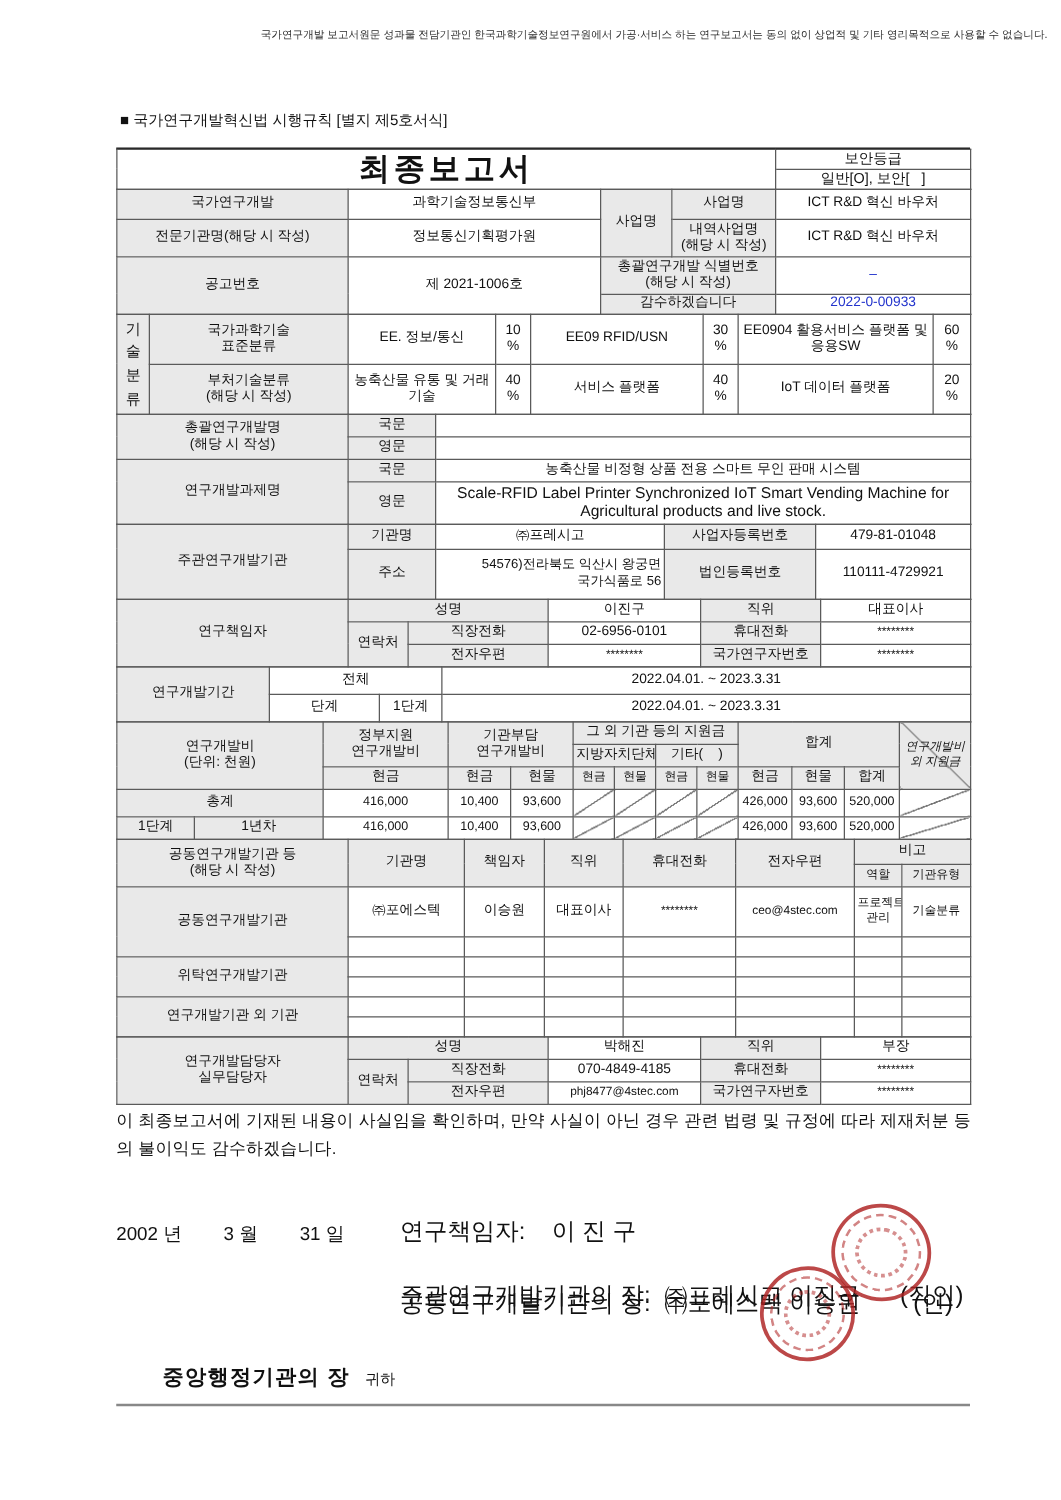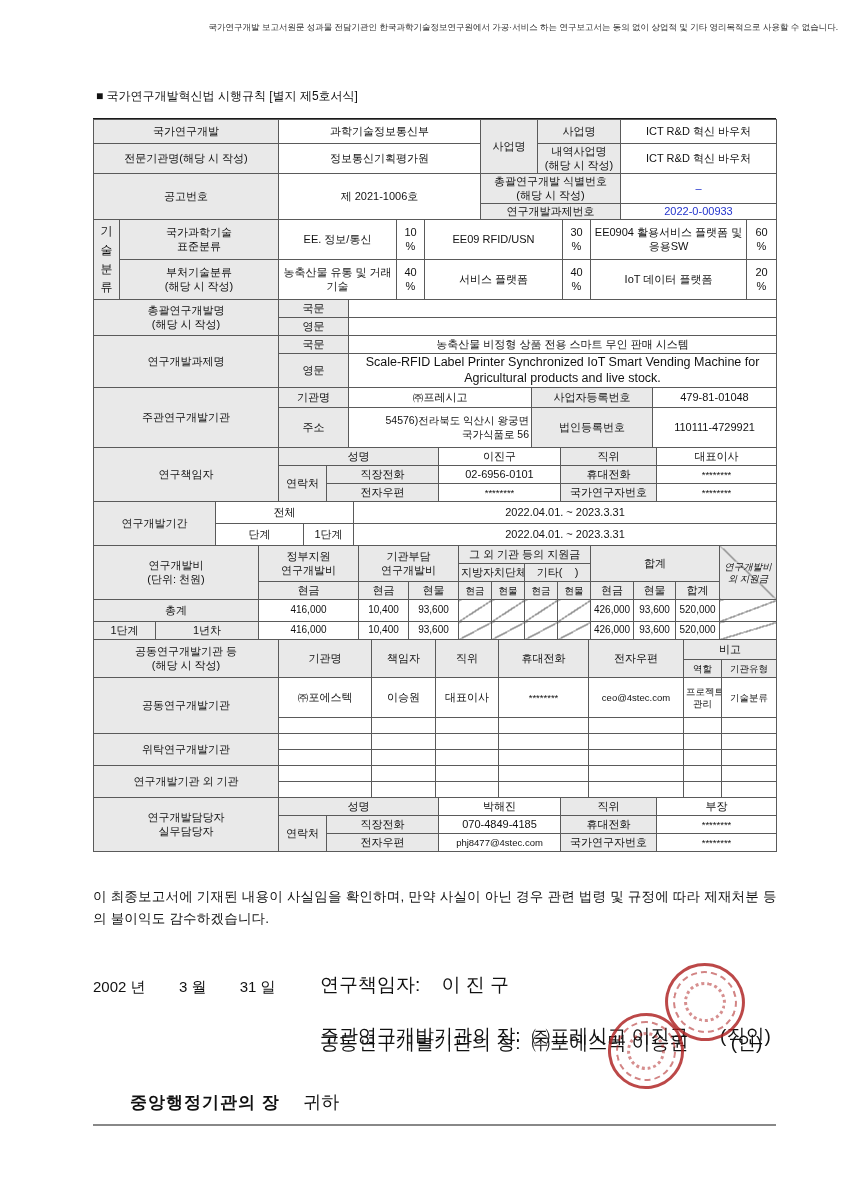--- a/index.html
+++ b/index.html
@@ -53,30 +53,45 @@
   .seal::before{
     content:"";position:absolute;inset:5px;border-radius:50%;
     border:2px dashed rgba(173,32,32,0.55);
   }
   .seal::after{
     content:"";position:absolute;inset:16px;border-radius:50%;
     border:3px dotted rgba(173,32,32,0.5);
   }
   .recipient{position:absolute;top:1090px;left:93px;width:683px;border-bottom:2px solid #888;padding-bottom:10px;}
   .recipient .t{font-size:17px;font-weight:bold;margin-left:37px;letter-spacing:1px;}
-  .recipient .h{font-size:18px;margin-left:19px;}
+  .recipient .h{font-size:12px;margin-left:8px;}
 </style>
 </head>
 <body>
 
 <div class="disclaimer">국가연구개발 보고서원문 성과물 전담기관인 한국과학기술정보연구원에서 가공·서비스 하는 연구보고서는 동의 없이 상업적 및 기타 영리목적으로 사용할 수 없습니다.</div>
 <div class="form-rule">■ 국가연구개발혁신법 시행규칙 [별지 제5호서식]</div>
 
 <div class="sheet">
 
+  <table>
+    <colgroup>
+        <col style="width:527px">
+        <col style="width:156px">
+      </colgroup>
+    <tbody>
+        <tr class="h15">
+      <td class="title-cell" rowspan="2">최종보고서</td>
+      <td class="sec">보안등급</td>
+    </tr>
+    <tr class="h15">
+      <td class="sec pre">일반[O], 보안[   ]</td>
+    </tr>
+  </tbody>
+    </table>
 
   <table>
     <colgroup>
         <col style="width:185px">
         <col style="width:202px">
         <col style="width:57px">
         <col style="width:83px">
         <col style="width:156px">
       </colgroup>
     <tbody>
@@ -99,21 +114,21 @@
     <tr class="h30">
       <td class="lab" rowspan="2">공고번호</td>
       <td rowspan="2">제 2021-1006호</td>
       <td class="lab wrap2" colspan="2">
         <div>총괄연구개발 식별번호</div>
         <div>(해당 시 작성)</div>
       </td>
       <td class="blue">–</td>
     </tr>
     <tr class="h16">
-      <td class="lab" colspan="2">연구개발과제번호</td>
+      <td class="lab" colspan="2">감수하겠습니다</td>
       <td class="blue">2022-0-00933</td>
     </tr>
   </tbody>
     </table>
 
   <table>
     <colgroup>
         <col style="width:26px">
         <col style="width:159px">
         <col style="width:118px">

